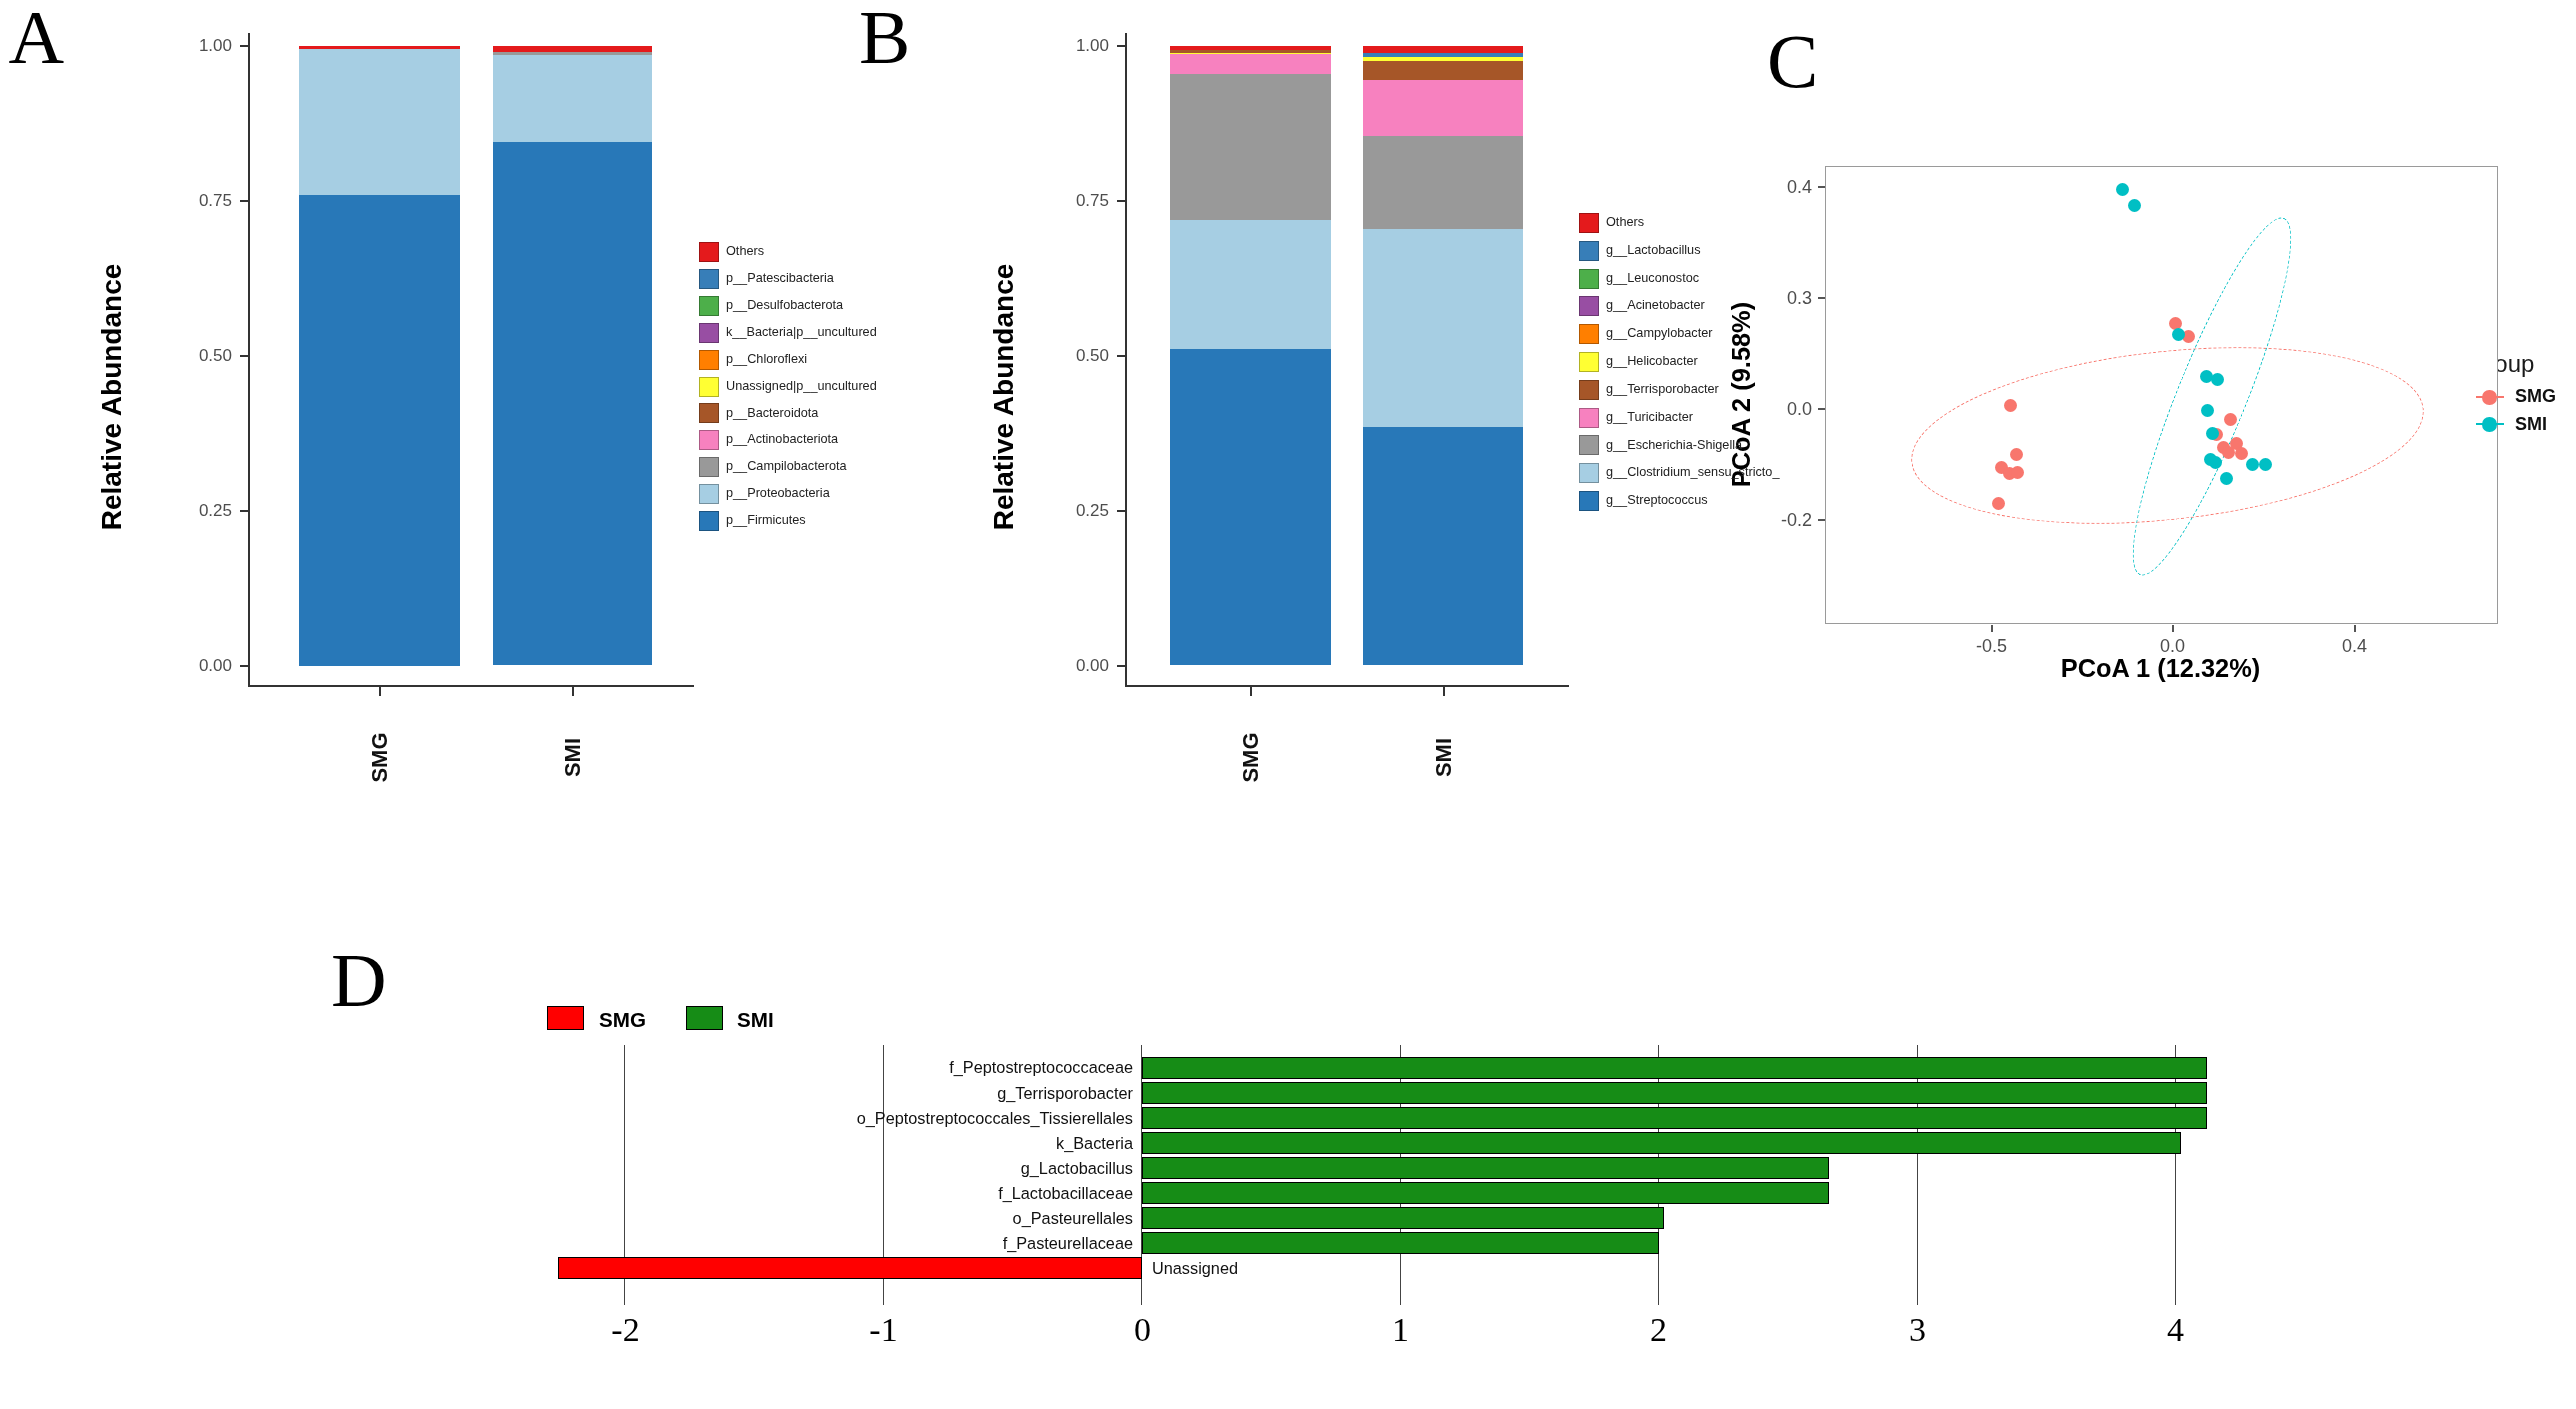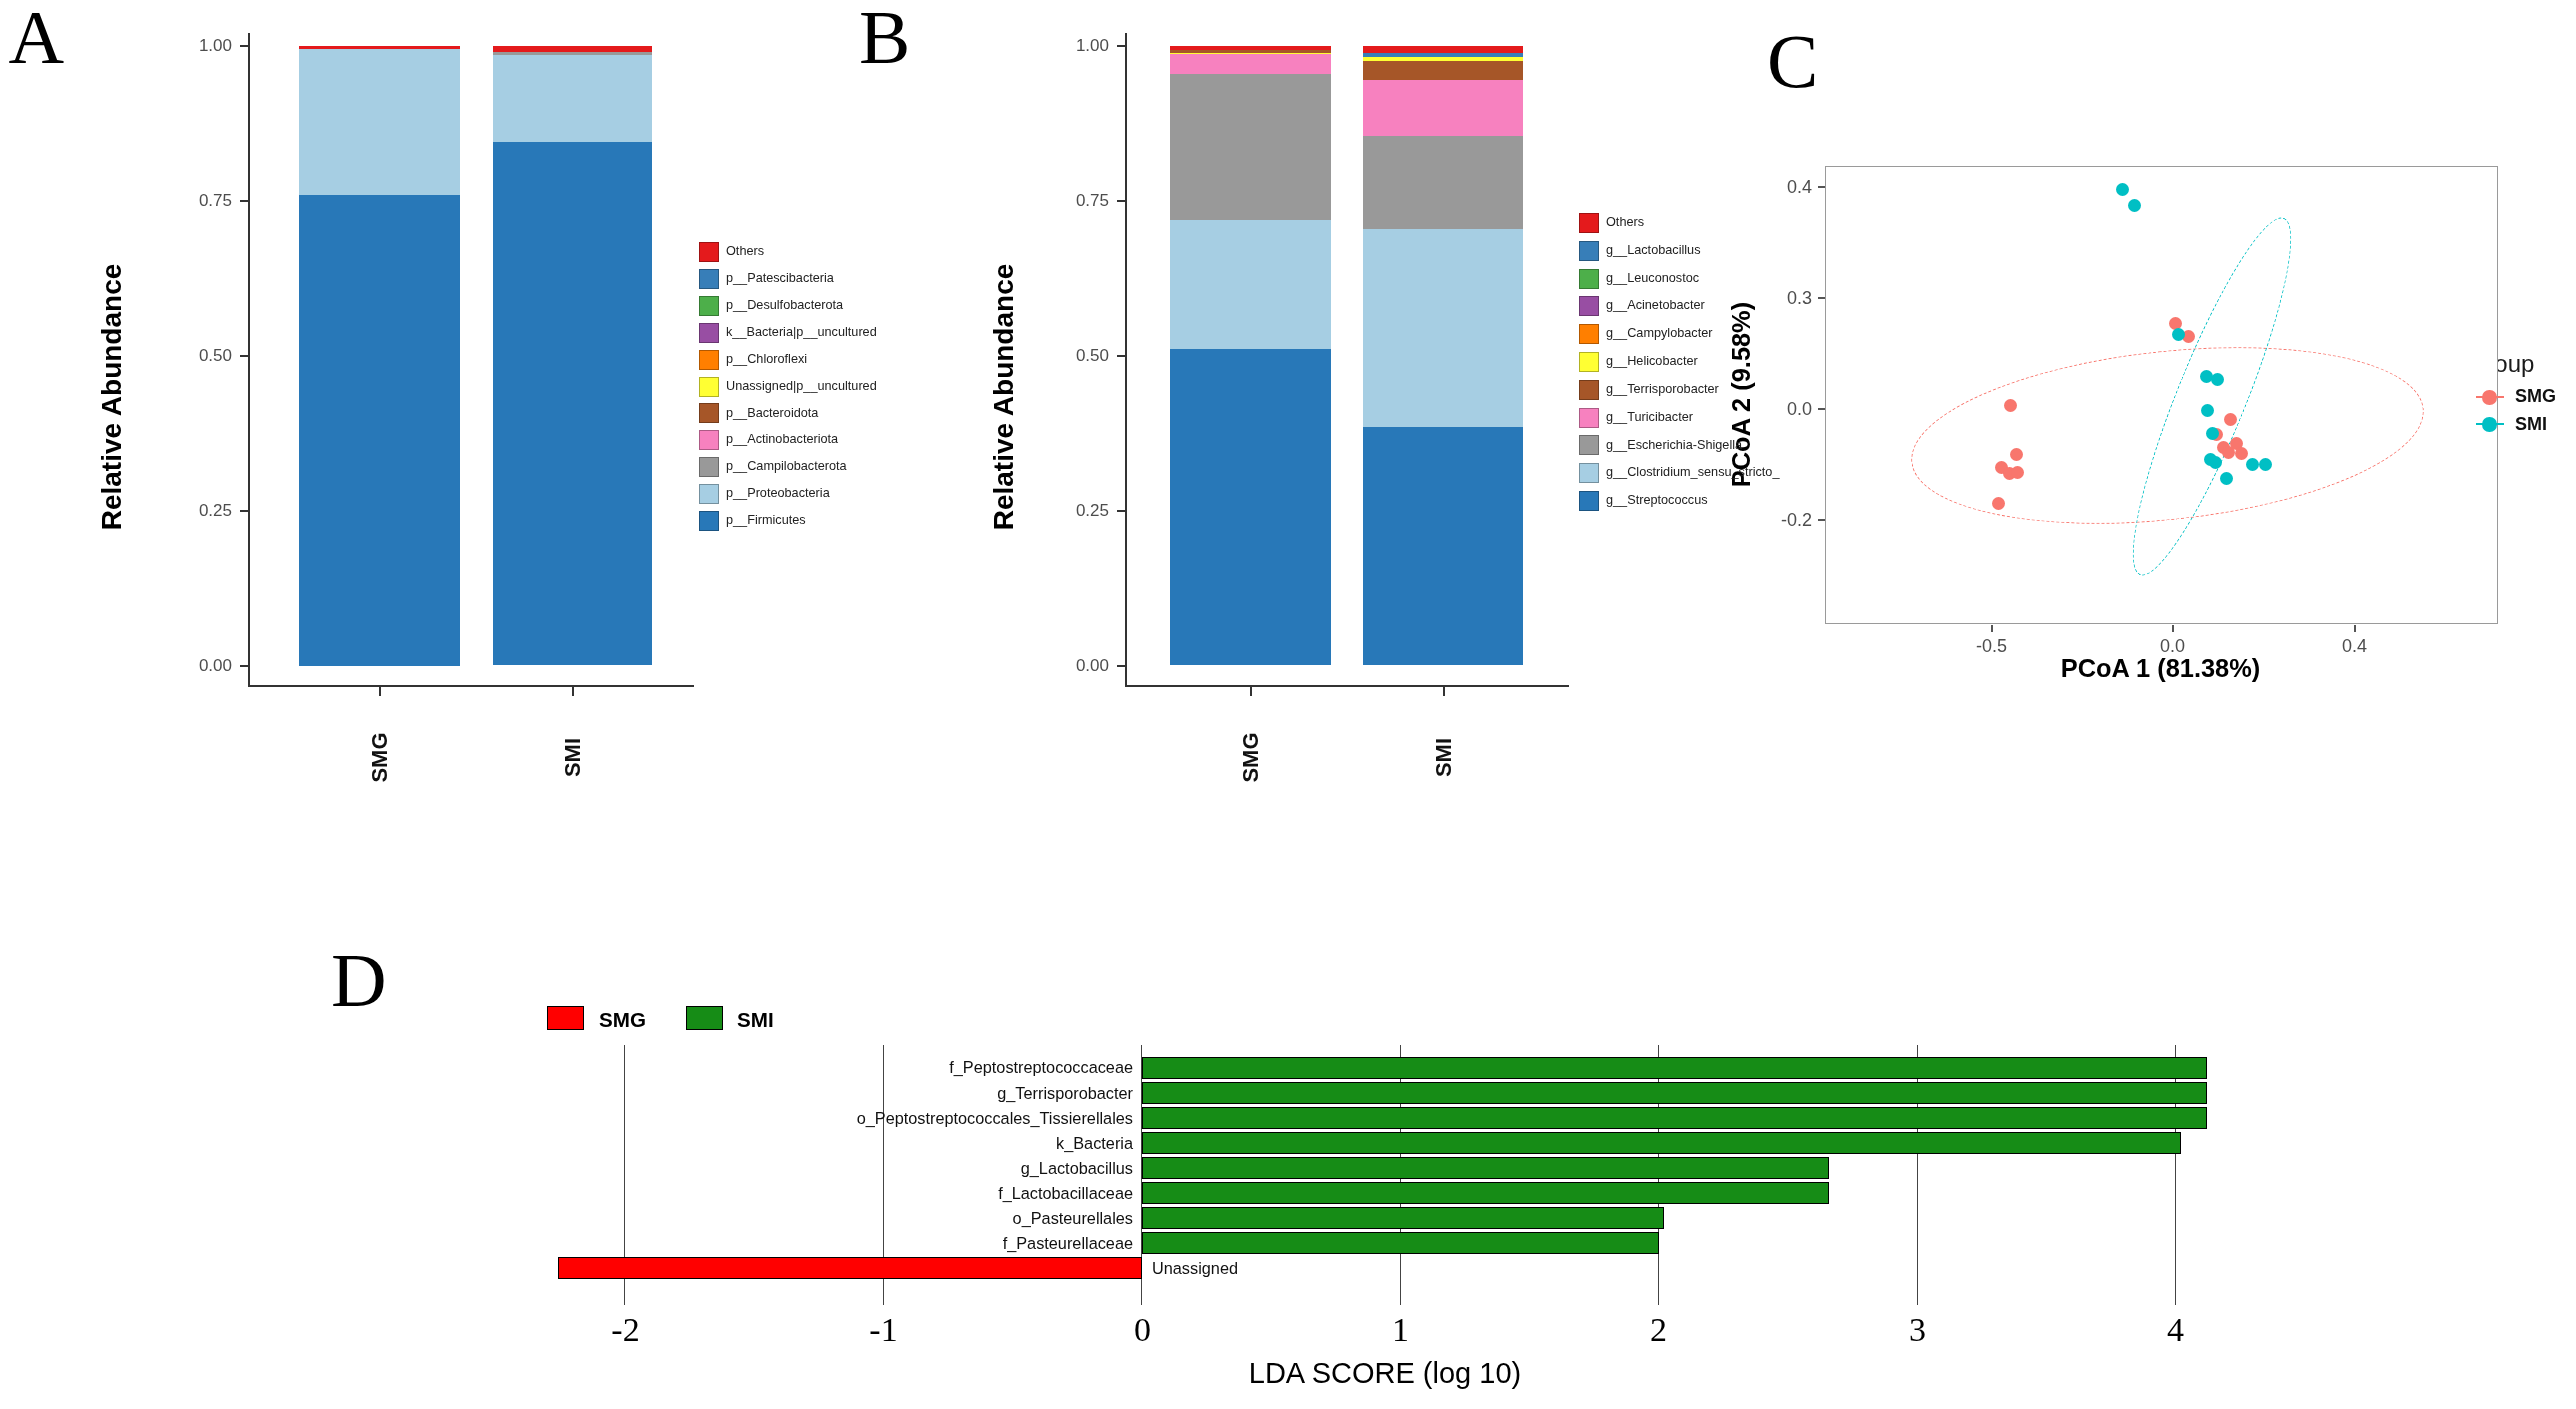--- a/index.html
+++ b/index.html
@@ -17,24 +17,23 @@
 
   <div class="abs panel-letter" style="left:8.5px;top:-7.3px;">A</div>
   <div class="abs panel-letter" style="left:859px;top:-7.3px;">B</div>
   <div class="abs panel-letter" style="left:1767px;top:17px;">C</div>
   <div class="abs panel-letter" style="left:331px;top:936px;">D</div>
 
   <div class="abs axis-title rot90" style="left:-100px;top:381px;width:423px;">Relative Abundance</div>
   <div class="abs axis-title rot90" style="left:792px;top:381px;width:423px;">Relative Abundance</div>
 
   <div class="abs axis-title rot90" style="left:1620px;top:380px;width:242px;font-size:25.4px;">PCoA 2 (9.58%)</div>
-  <div class="abs axis-title" style="left:1949px;top:654px;width:423px;font-size:25.4px;">PCoA 1 (81.38%)</div>
+  <div class="abs axis-title" style="left:1949px;top:654px;width:423px;font-size:25.4px;">PCoA 1 (12.32%)</div>
   <div class="abs" style="left:2473px;top:350px;font-size:24px;color:#1a1a1a;">group</div>
 
-  <div class="abs" style="left:1143px;top:1357px;width:484px;text-align:center;font-size:29px;color:#000;">LDA SCORE (log 10)</div>
 
 <div style="position: absolute; left: 248px; top: 33px; width: 1.8px; height: 652px; background: rgb(51, 51, 51);"></div>
     <div style="position: absolute; left: 248px; top: 685px; width: 446px; height: 1.8px; background: rgb(51, 51, 51);"></div>
     <div style="position: absolute; left: 240px; top: 45px; width: 8.5px; height: 1.8px; background: rgb(51, 51, 51);"></div>
     <div style="position: absolute; left: 165px; top: 36px; width: 67px; text-align: right; font: 17px &quot;Liberation Sans&quot;, sans-serif; color: rgb(77, 77, 77);">1.00</div>
     <div style="position: absolute; left: 240px; top: 200px; width: 8.5px; height: 1.8px; background: rgb(51, 51, 51);"></div>
     <div style="position: absolute; left: 165px; top: 191px; width: 67px; text-align: right; font: 17px &quot;Liberation Sans&quot;, sans-serif; color: rgb(77, 77, 77);">0.75</div>
     <div style="position: absolute; left: 240px; top: 355px; width: 8.5px; height: 1.8px; background: rgb(51, 51, 51);"></div>
     <div style="position: absolute; left: 165px; top: 346px; width: 67px; text-align: right; font: 17px &quot;Liberation Sans&quot;, sans-serif; color: rgb(77, 77, 77);">0.50</div>
     <div style="position: absolute; left: 240px; top: 510px; width: 8.5px; height: 1.8px; background: rgb(51, 51, 51);"></div>

